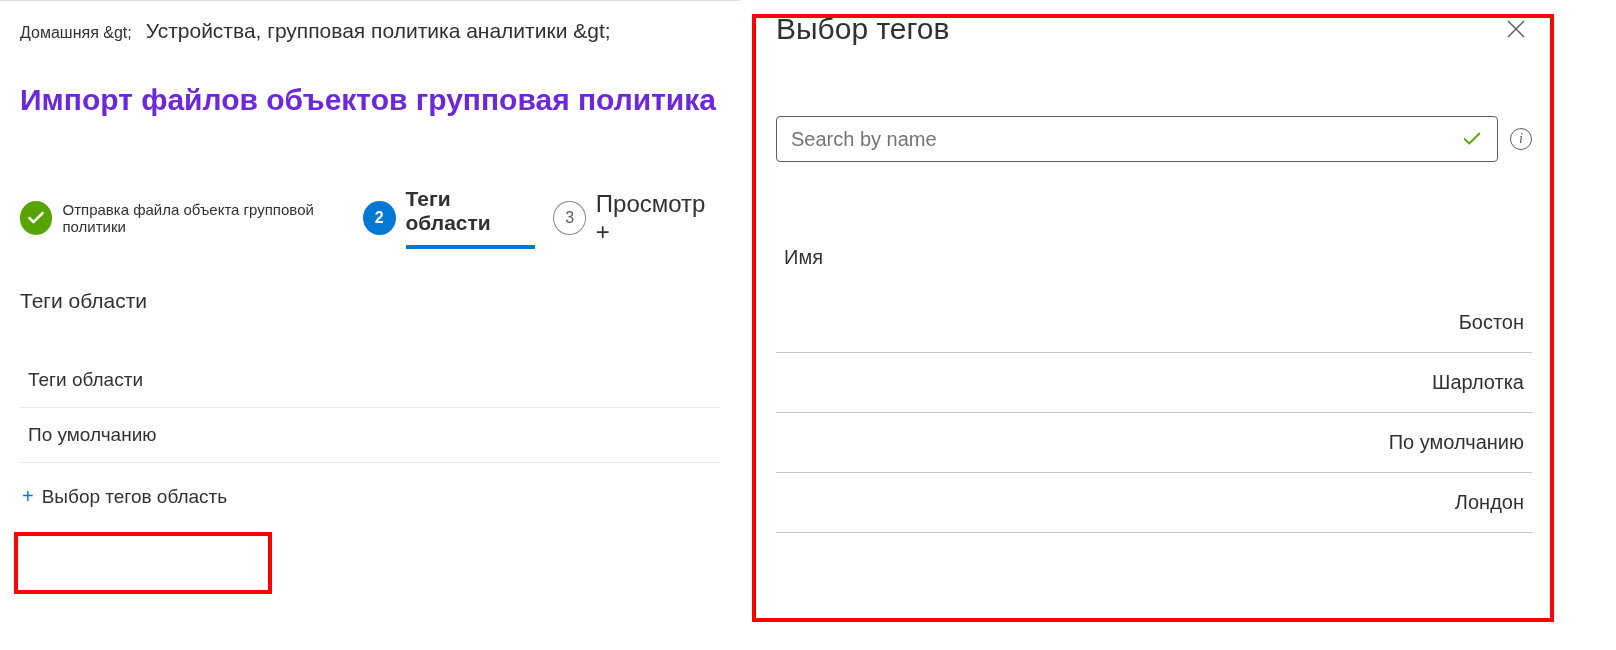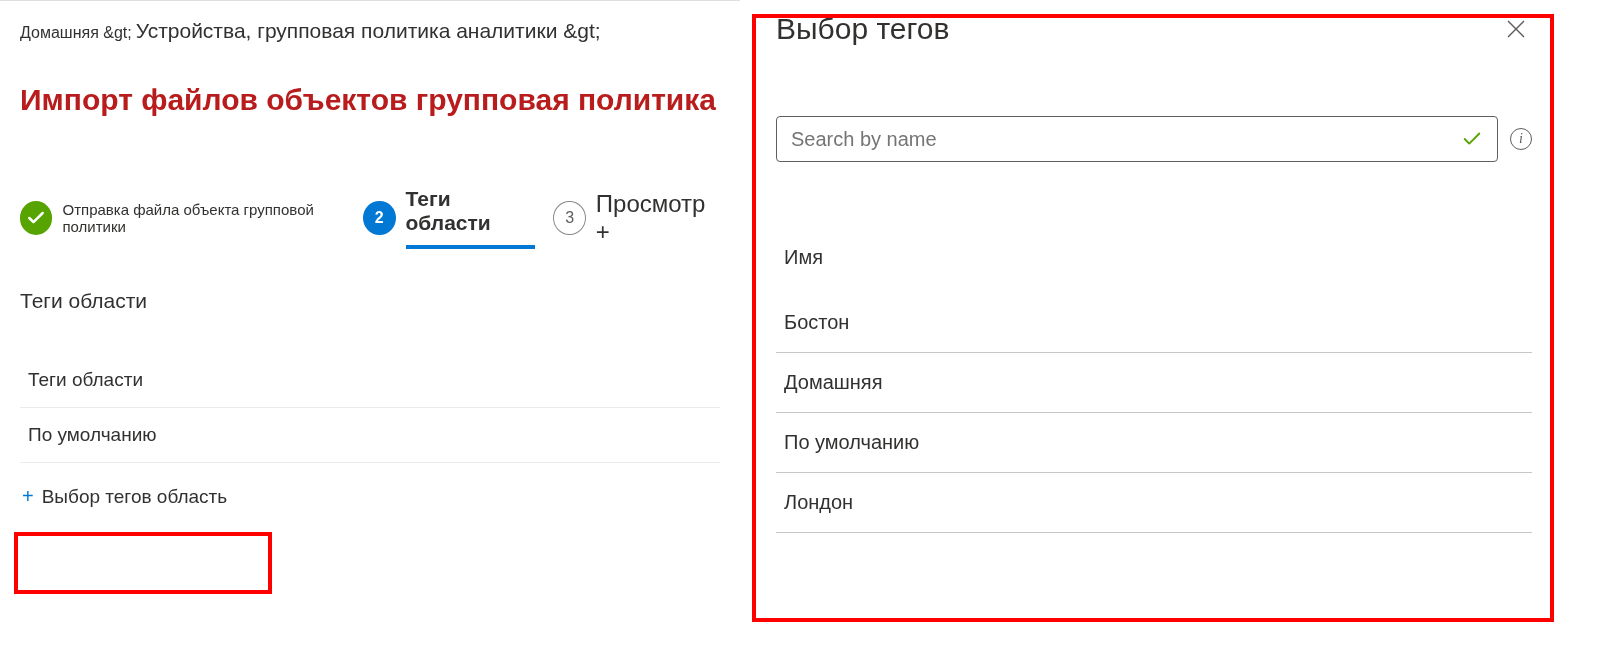--- a/index.html
+++ b/index.html
@@ -17,29 +17,29 @@
       left: 0;
       top: 0;
       width: 740px;
       height: 650px;
       padding: 18px 20px;
       border-top: 1px solid #e1dfdd;
     }
     .breadcrumb {
       display: flex;
       align-items: baseline;
-      gap: 4px;
+      gap: 14px;
       margin-bottom: 40px;
     }
     .bc-item1 { font-size: 16px; color: #323130; }
     .bc-item2 { font-size: 21px; color: #323130; }
     .page-title {
       font-size: 30px;
       font-weight: 600;
-      color: #b91c1c;
+      color: #6d28d9;
       margin-bottom: 70px;
     }
     .steps {
       display: flex;
       align-items: center;
       gap: 18px;
     }
     .step {
       display: flex;
       align-items: center;
@@ -159,20 +159,21 @@
     .tag-list { width: 100%; }
     .tag-header {
       font-size: 20px;
       padding: 14px 8px 24px 8px;
     }
     .tag-item {
       font-size: 20px;
       padding: 18px 8px;
       border-bottom: 1px solid #c8c6c4;
       cursor: pointer;
+      text-align: right;
     }
     .checkmark-svg { width:22px; height:22px; }
   </style>
 </head>
 <body>
 
 <div class="main">
   <div class="breadcrumb">
     <span class="bc-item1">Домашняя &amp;gt;</span>
     <span class="bc-item2">Устройства, групповая политика аналитики &amp;gt;</span>
@@ -229,20 +230,20 @@
       <svg class="checkmark-svg" viewBox="0 0 24 24" fill="none" stroke="#57a300" stroke-width="2" stroke-linecap="round" stroke-linejoin="round">
           <polyline points="4 12 9 17 20 6"></polyline>
         </svg>
     </div>
     <div class="info-icon">i</div>
   </div>
 
   <div class="tag-list">
     <div class="tag-header">Имя</div>
     <div class="tag-item">Бостон</div>
-    <div class="tag-item">Домашняя</div>
+    <div class="tag-item">Шарлотка</div>
     <div class="tag-item">По умолчанию</div>
     <div class="tag-item">Лондон</div>
   </div>
 </div>
 
 <div class="highlight-red hl1"></div>
 <div class="highlight-red hl2"></div>
 
 </body></html>

